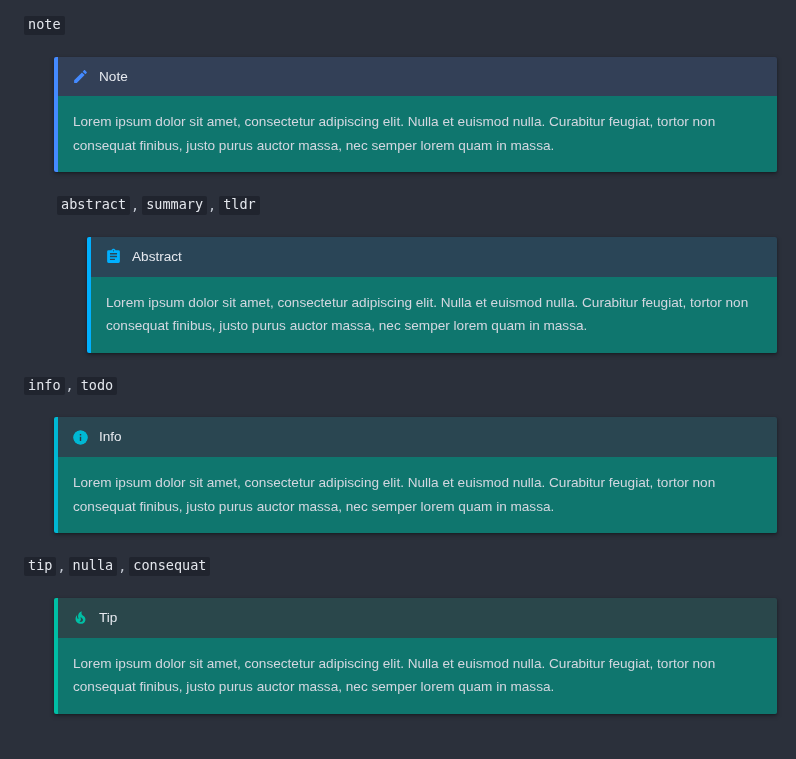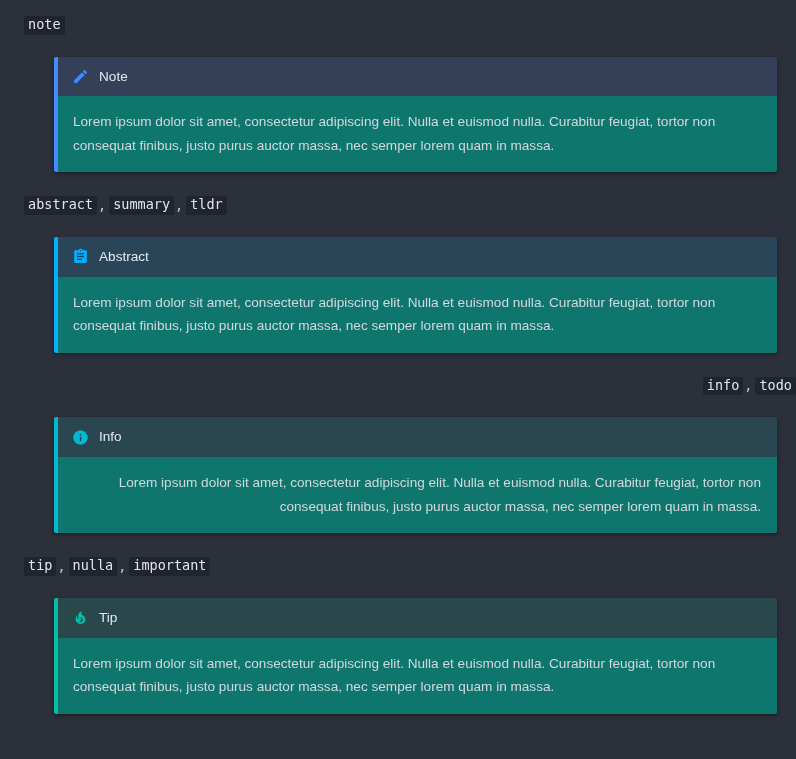--- a/index.html
+++ b/index.html
@@ -100,22 +100,22 @@
 
   .adm-info { border-left-color: #00b8d4; }
   .adm-info .adm-title { background: rgba(0,184,212,0.13); }
 
   .adm-tip { border-left-color: #00bfa5; }
   .adm-tip .adm-title { background: rgba(0,191,165,0.13); }
 
   
   .sec { }
   .sec-note      { padding-top: 16px; }
-  .sec-abstract  { padding-top: 24px; }
-  .sec-info      { padding-top: 24px; text-align: right; }
+  .sec-abstract  { padding-top: 24px; padding-left: 33px; }
+  .sec-info      { padding-top: 24px; }
   .sec-tip       { padding-top: 24px; }
   .chip-row + .adm-wrap { margin-top: 22px; }
 </style>
 </head>
 <body>
 
 <div class="page">
 
   <div class="sec sec-note">
     <div class="chip-row">
@@ -171,21 +171,21 @@
           </span>
           <span class="adm-label">Info</span>
         </div>
         <div class="adm-body">Lorem ipsum dolor sit amet, consectetur adipiscing elit. Nulla et euismod nulla. Curabitur feugiat, tortor non consequat finibus, justo purus auctor massa, nec semper lorem quam in massa.</div>
       </div>
     </div>
   </div>
 
   <div class="sec sec-tip">
     <div class="chip-row">
-      <code class="chip">tip</code><span class="chip-sep">,</span><code class="chip">nulla</code><span class="chip-sep">,</span><code class="chip">important</code>
+      <code class="chip">tip</code><span class="chip-sep">,</span><code class="chip">nulla</code><span class="chip-sep">,</span><code class="chip">consequat</code>
     </div>
     <div class="adm-wrap">
       <div class="admonition adm-tip">
         <div class="adm-title">
           <span class="adm-icon">
             <svg viewBox="0 0 24 24" xmlns="http://www.w3.org/2000/svg">
               <path fill="#00bfa5" d="M17.66 11.2c-.23-.3-.51-.56-.77-.82-.67-.6-1.43-1.03-2.07-1.66C13.33 7.26 13 4.85 13.95 3c-.95.23-1.78.75-2.49 1.32-2.59 2.08-3.61 5.75-2.39 8.9.04.1.08.2.08.33 0 .22-.15.42-.35.5-.23.1-.47.04-.66-.12a.58.58 0 0 1-.14-.17c-1.13-1.43-1.31-3.48-.55-5.12C5.78 10 4.87 12.3 5 14.47c.06.5.12 1 .29 1.5.14.6.41 1.2.71 1.73 1.08 1.73 2.95 2.97 4.96 3.22 2.14.27 4.43-.12 6.07-1.6 1.83-1.66 2.47-4.32 1.53-6.6l-.13-.26c-.21-.46-.77-1.26-.77-1.26m-3.16 6.3c-.28.24-.74.5-1.1.6-1.12.4-2.24-.16-2.9-.82 1.19-.28 1.89-1.16 2.09-2.05.17-.8-.14-1.46-.27-2.23-.12-.74-.1-1.37.17-2.06.19.38.39.76.63 1.06.77 1 1.98 1.44 2.24 2.8.04.14.06.28.06.43.03.82-.33 1.72-.92 2.27z"></path>
             </svg>
           </span>
           <span class="adm-label">Tip</span>

